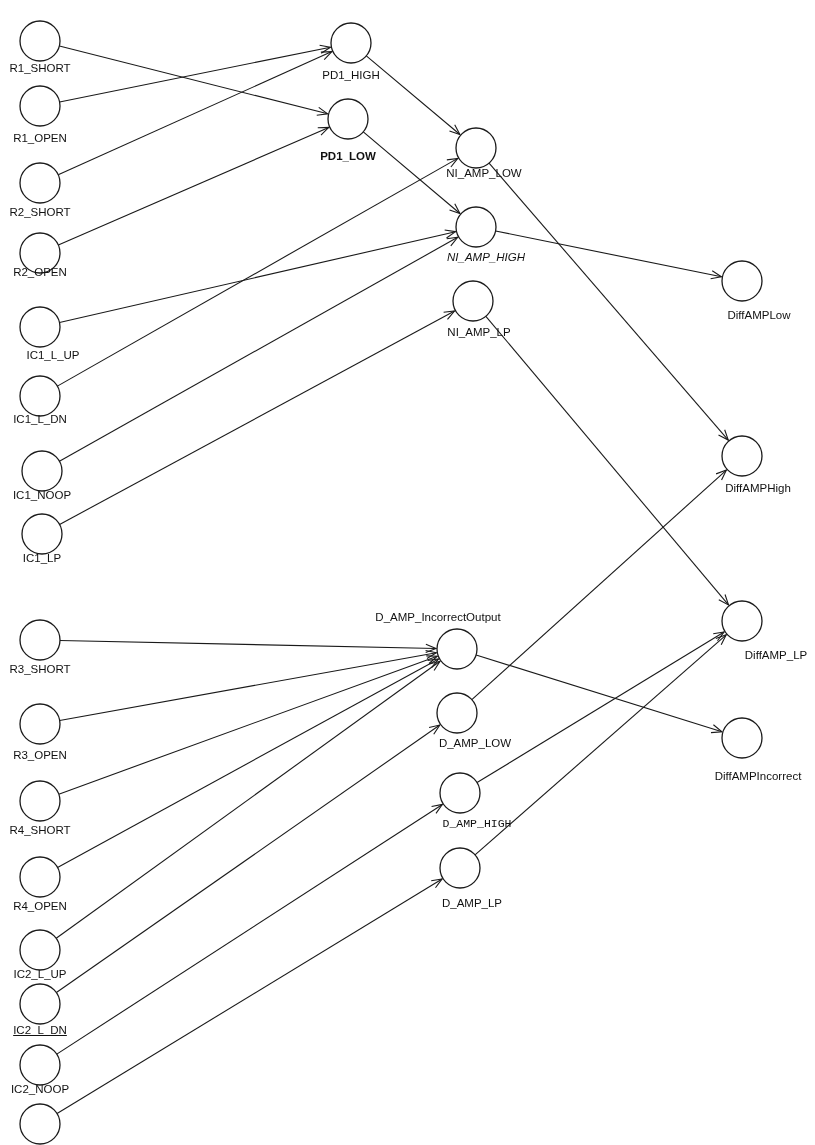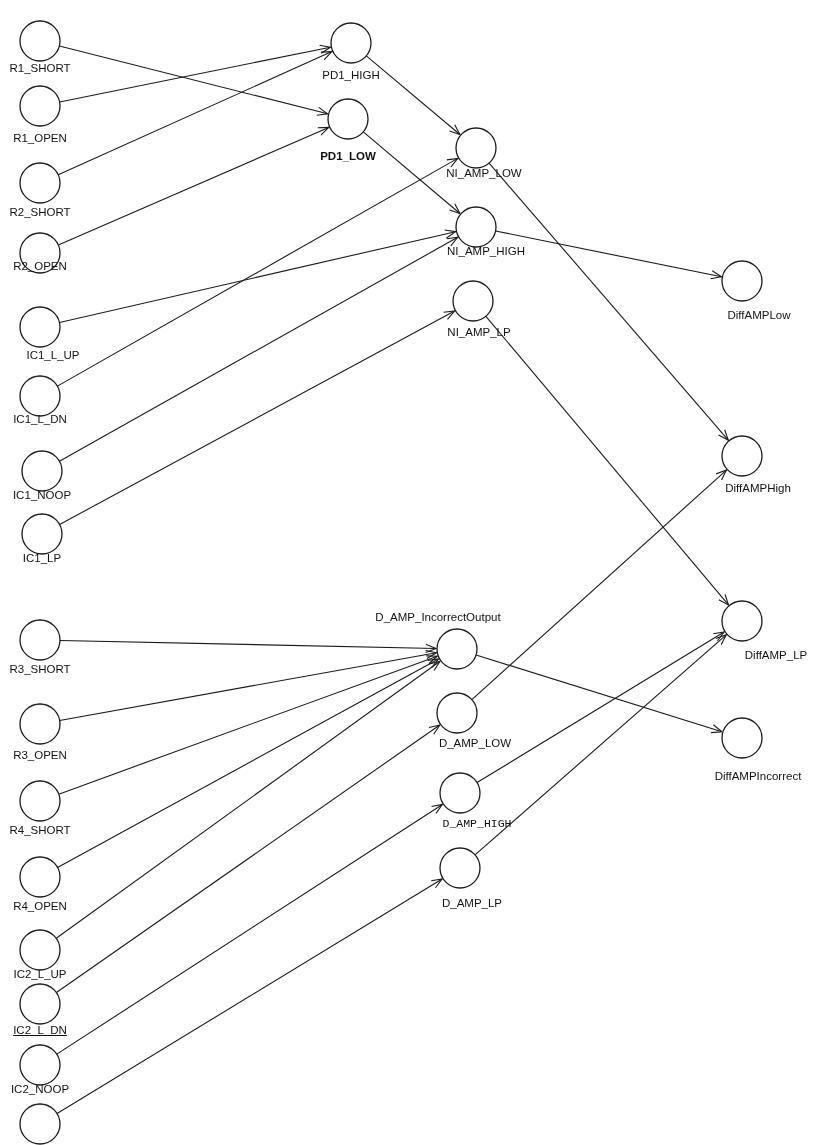--- a/index.html
+++ b/index.html
@@ -131,29 +131,29 @@
       <circle cx="40" cy="1049" r="20" class="node-circle"></circle>
       <circle cx="40" cy="1108" r="20" class="node-circle"></circle>
       <circle cx="457" cy="633" r="20" class="node-circle"></circle>
       <circle cx="457" cy="697" r="20" class="node-circle"></circle>
       <circle cx="460" cy="777" r="20" class="node-circle"></circle>
       <circle cx="460" cy="852" r="20" class="node-circle"></circle>
     </svg>
 <div class="node-label" style="left: 40px; top: 46px;">R1_SHORT</div>
     <div class="node-label" style="left: 40px; top: 116px;">R1_OPEN</div>
     <div class="node-label" style="left: 40px; top: 190px;">R2_SHORT</div>
-    <div class="node-label" style="left: 40px; top: 244px;">R2_OPEN</div>
+    <div class="node-label" style="left: 40px; top: 250px;">R2_OPEN</div>
     <div class="node-label" style="left: 31px; top: 333px; padding-left: 44px;">IC1_L_UP</div>
     <div class="node-label" style="left: 40px; top: 397px;">IC1_L_DN</div>
     <div class="node-label" style="left: 42px; top: 473px;">IC1_NOOP</div>
     <div class="node-label" style="left: 42px; top: 536px;">IC1_LP</div>
     <div class="node-label" style="left: 351px; top: 53px;">PD1_HIGH</div>
     <div class="node-label" style="left: 348px; top: 134px; font-weight: bold;">PD1_LOW</div>
     <div class="node-label" style="left: 484px; top: 151px;">NI_AMP_LOW</div>
-    <div class="node-label" style="left: 486px; top: 229px;">NI_AMP_HIGH</div>
+    <div class="node-label" style="left: 486px; top: 235px; font-style: italic;">NI_AMP_HIGH</div>
     <div class="node-label" style="left: 479px; top: 310px;">NI_AMP_LP</div>
     <div class="node-label" style="left: 759px; top: 293px;">DiffAMPLow</div>
     <div class="node-label" style="left: 758px; top: 466px;">DiffAMPHigh</div>
     <div class="node-label" style="left: 755px; top: 633px; padding-left: 42px;">DiffAMP_LP</div>
     <div class="node-label" style="left: 758px; top: 754px;">DiffAMPIncorrect</div>
     <div class="node-label" style="left: 40px; top: 647px;">R3_SHORT</div>
     <div class="node-label" style="left: 40px; top: 733px;">R3_OPEN</div>
     <div class="node-label" style="left: 40px; top: 808px;">R4_SHORT</div>
     <div class="node-label" style="left: 40px; top: 884px;">R4_OPEN</div>
     <div class="node-label" style="left: 40px; top: 952px;">IC2_L_UP</div>

